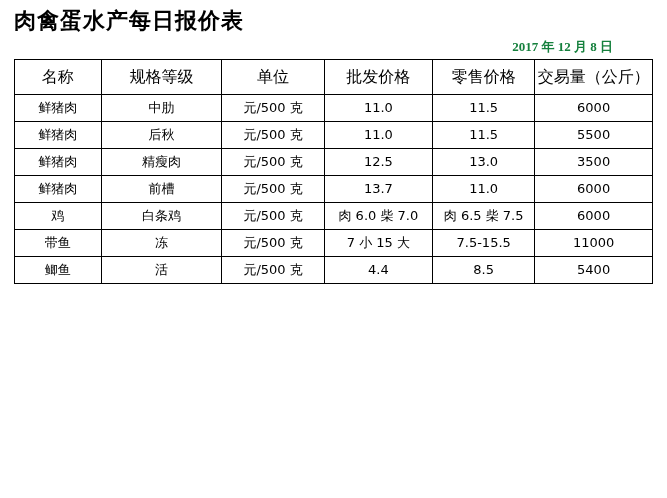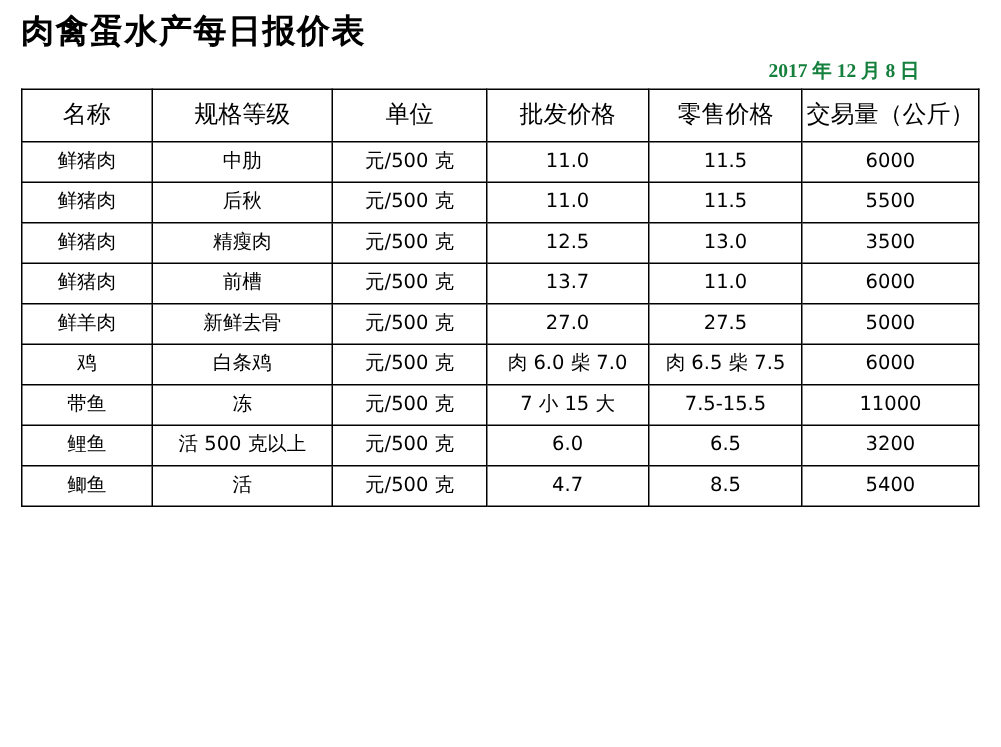--- a/index.html
+++ b/index.html
@@ -113,57 +113,41 @@
         <td>3500</td>
       </tr>
       <tr>
         <td>鲜猪肉</td>
         <td>前槽</td>
         <td>元/500 克</td>
         <td>13.7</td>
         <td>11.0</td>
         <td>6000</td>
       </tr>
-      <tr>
-        <td>鲜羊肉</td>
-        <td>新鲜去骨</td>
-        <td>元/500 克</td>
-        <td>27.0</td>
-        <td>27.5</td>
-        <td>5000</td>
-      </tr>
       <tr class="tall-row">
         <td>鸡</td>
         <td>白条鸡</td>
         <td>元/500 克</td>
         <td>肉 6.0 柴 7.0</td>
         <td class="two-line">肉 6.5 柴 7.5</td>
         <td>6000</td>
       </tr>
       <tr>
         <td>带鱼</td>
         <td>冻</td>
         <td>元/500 克</td>
         <td>7 小 15 大</td>
         <td>7.5-15.5</td>
         <td>11000</td>
       </tr>
       <tr>
-        <td>鲤鱼</td>
-        <td>活 500 克以上</td>
-        <td>元/500 克</td>
-        <td>6.0</td>
-        <td>6.5</td>
-        <td>3200</td>
-      </tr>
-      <tr>
         <td>鲫鱼</td>
         <td>活</td>
         <td>元/500 克</td>
-        <td>4.7</td>
+        <td>4.4</td>
         <td>8.5</td>
         <td>5400</td>
       </tr>
 
     </tbody>
   </table>
 
 </div>
 
 </body></html>

